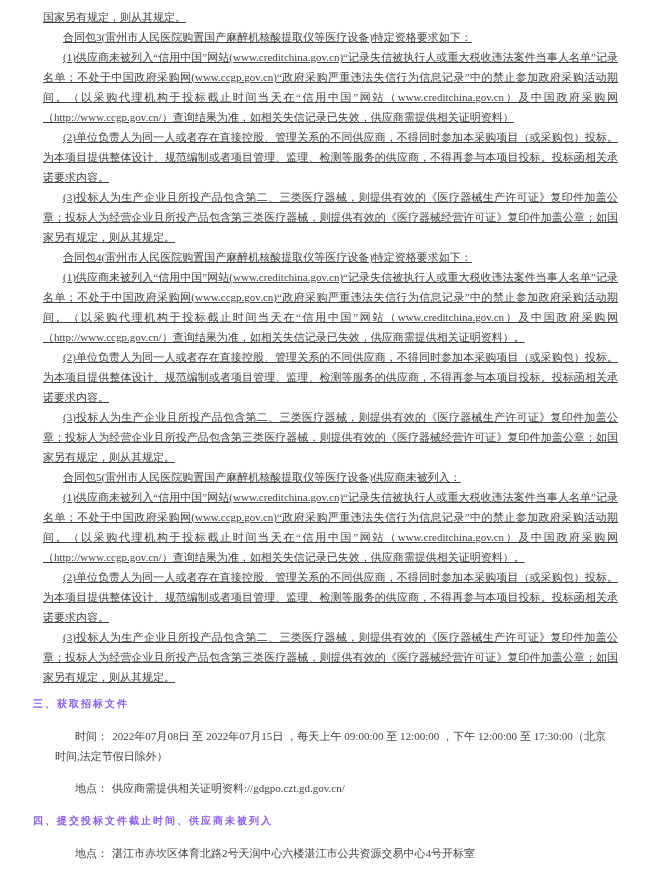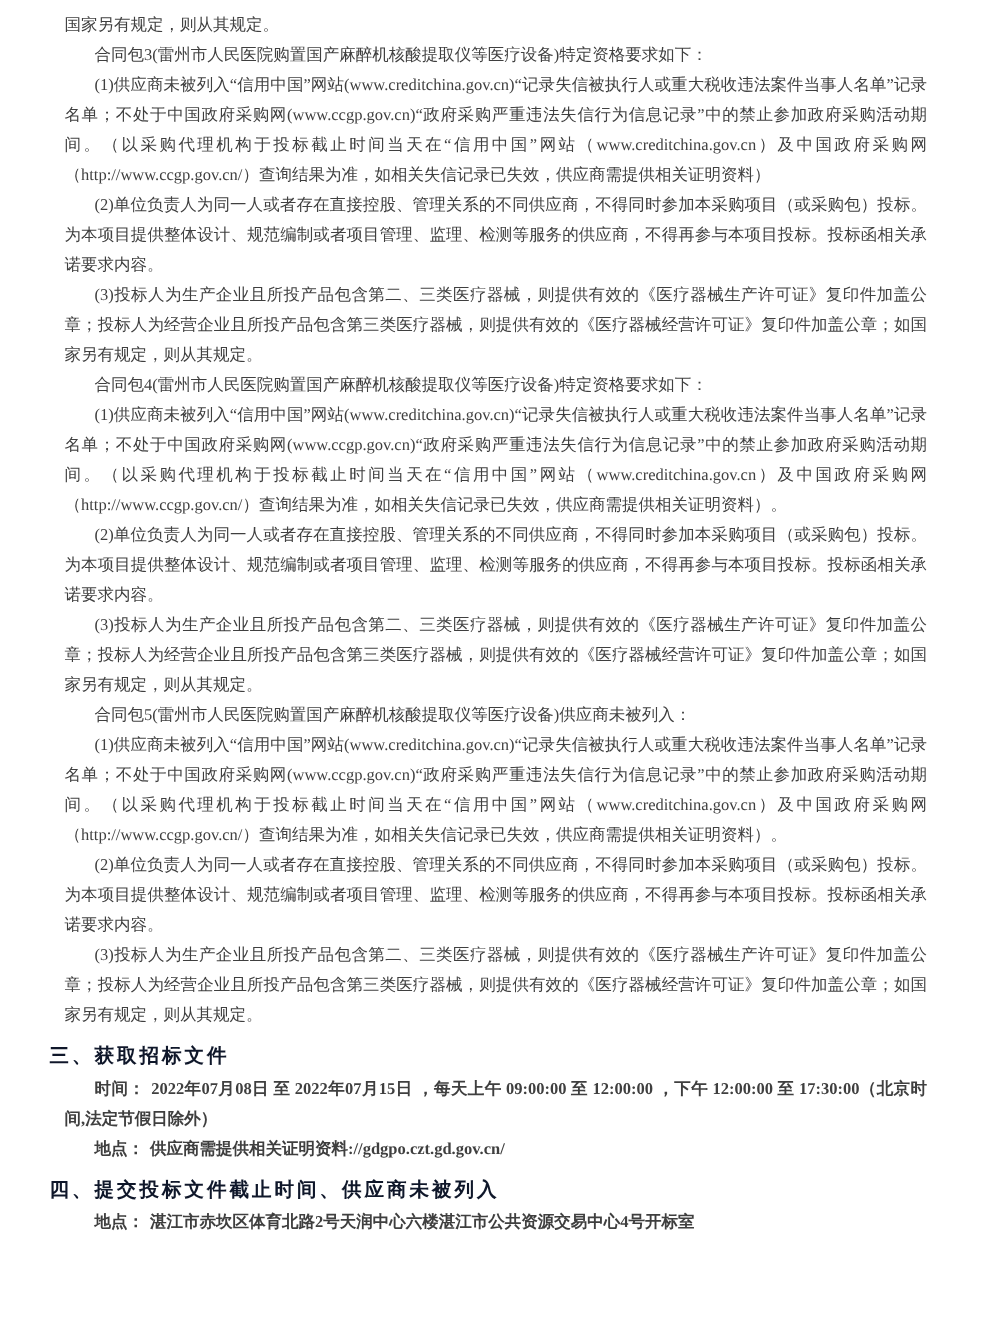--- a/index.html
+++ b/index.html
@@ -12,35 +12,35 @@
     background: #ffffff;
     padding: 7px 45px 0 43px;
     font-family: "Liberation Serif", "DejaVu Serif", serif;
     font-size: 11px;
     line-height: 20px;
     color: #3f3f3f;
   }
   .para {
     margin: 0;
     text-align: justify;
+    text-decoration: underline;
   }
   .indent { text-indent: 20px; }
   .section-heading {
-    font-size: 13px;
+    font-size: 10px;
     font-weight: bold;
     letter-spacing: 2px;
-    color: #0f172a;
+    color: #8b5cf6;
     margin: 6px 0 2px -10px;
     line-height: 21px;
   }
   .sub-line {
-    margin: 0;
+    margin: 12px;
     text-indent: 20px;
     text-align: justify;
-    font-weight: bold;
   }
   .label { padding-right: 4px; }
 </style>
 </head>
 <body>
 
 <div class="page">
 
   <p class="para">国家另有规定，则从其规定。</p>
 

